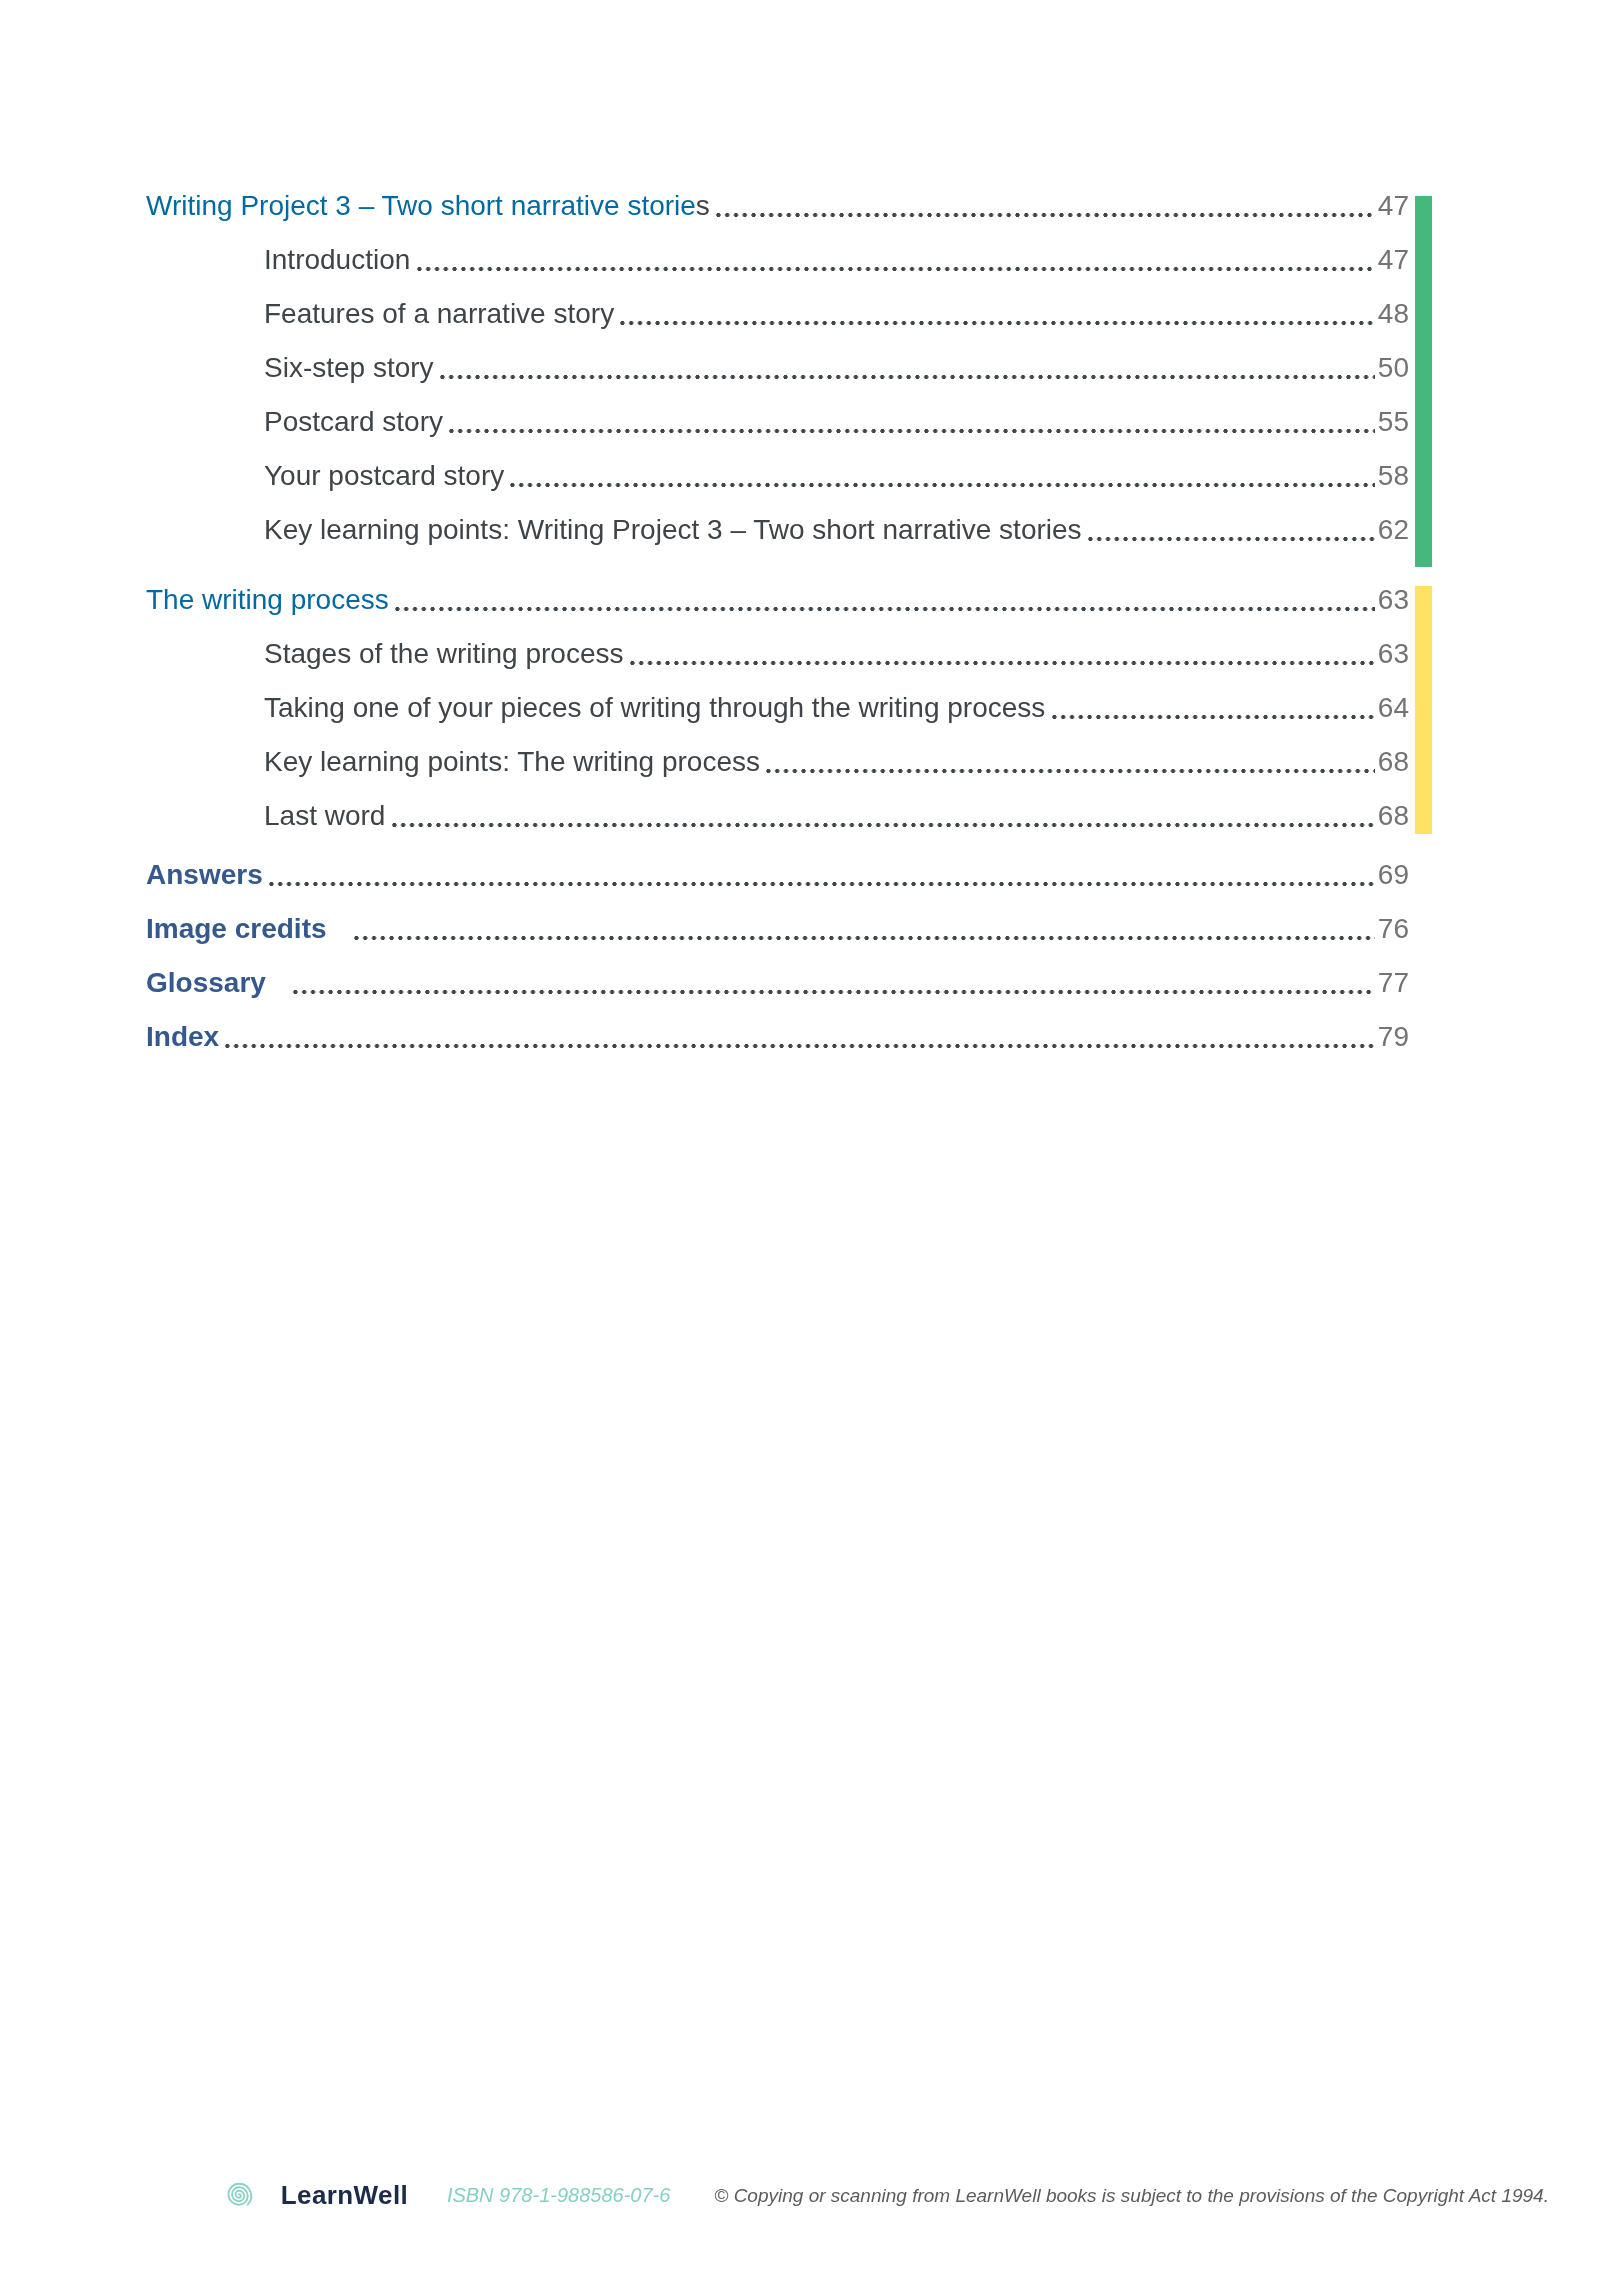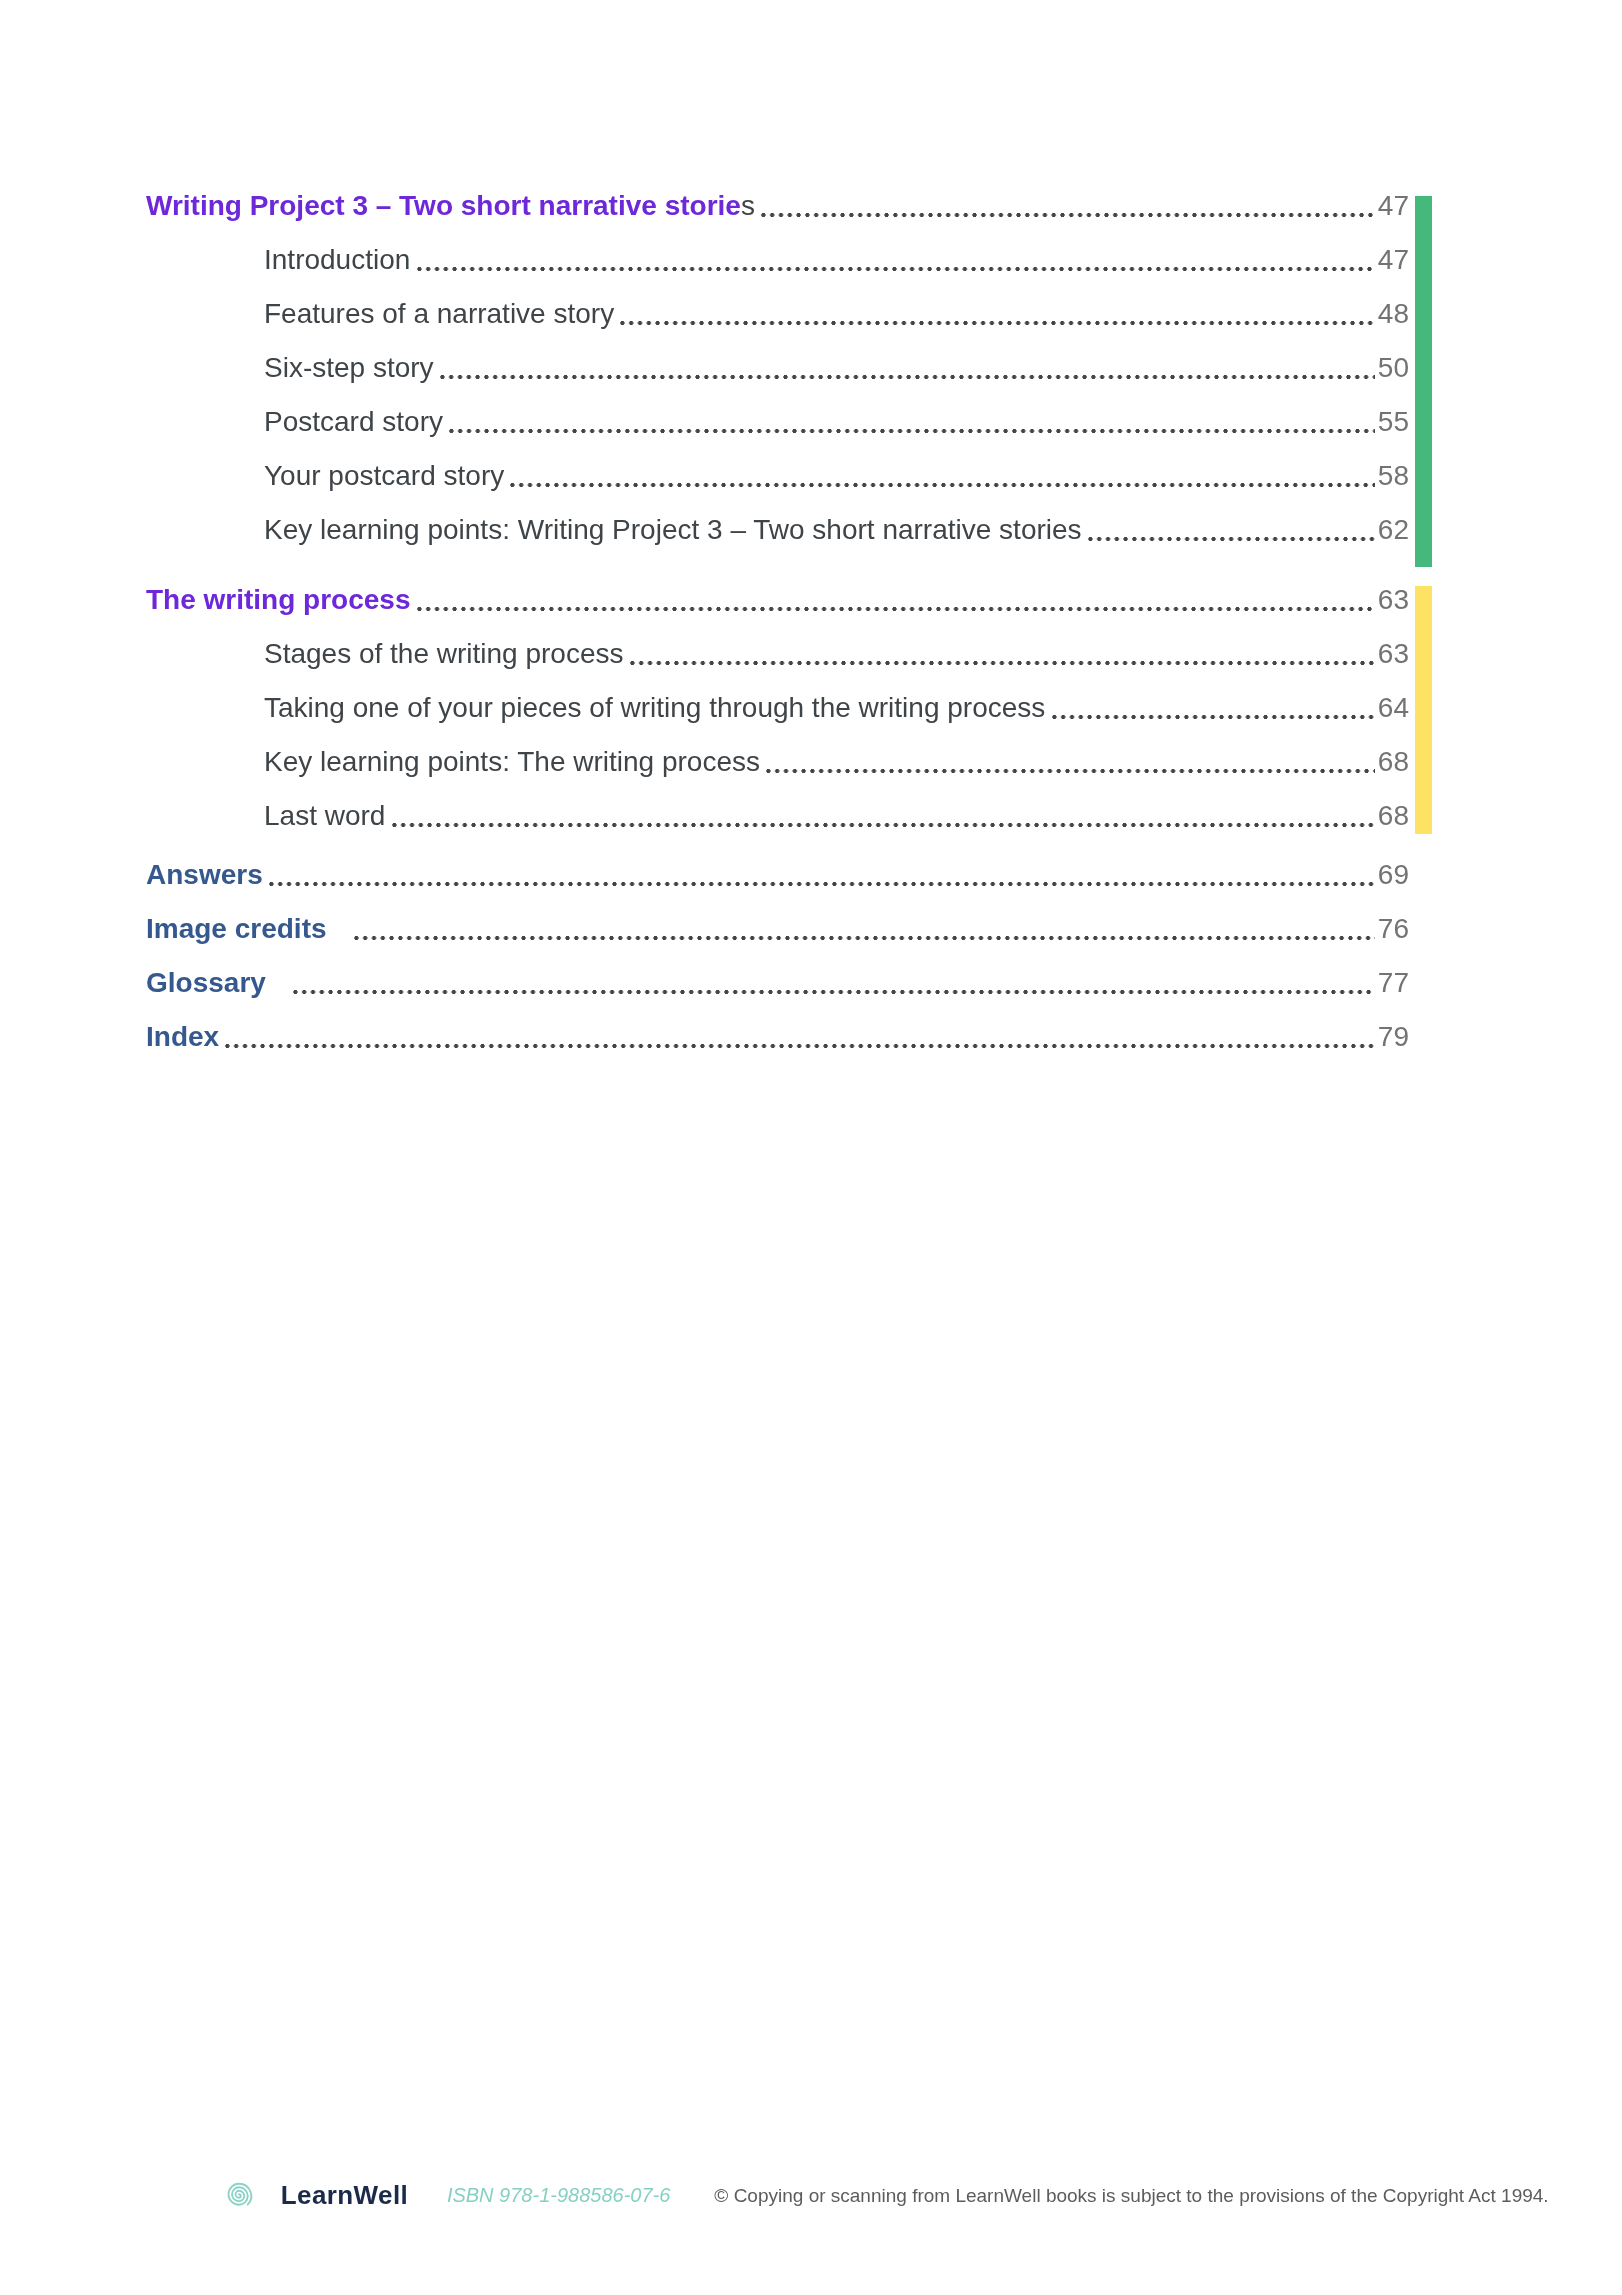--- a/index.html
+++ b/index.html
@@ -16,41 +16,41 @@
   .row{
     display:flex;align-items:baseline;
     box-sizing:border-box;height:54px;padding-top:10px;
     font-size:28px;line-height:33px;white-space:nowrap;
   }
   .section{position:relative;}
   .section + .section{margin-top:16px;}
   .bar{position:absolute;width:16.7px;right:-22.5px;}
   .section.sec-0 .bar{top:16.7px;bottom:-10px;}
   .section.sec-1 .bar{top:13.3px;bottom:9.2px;}
-  .heading-row .h-bold{font-weight:bold;color:#6d28d9;}
+  .heading-row .h-bold{font-weight:normal;color:#0369a1;}
   .heading-row .h-tail{color:#3F4448;}
   .item-row .label{padding-left:118px;}
   .end-entries{margin-top:5px;}
   .end-row .label{font-weight:bold;color:#35588E;}
   .pagenum{flex:none;color:#737373;}
   .leader{
     flex:1 1 auto;min-width:16.7px;
     align-self:flex-end;height:4.2px;
     margin:0 2.5px 16px 4.2px;
     background:radial-gradient(circle,#3F4448 1.9px,rgba(0,0,0,0) 2.3px) 0 50% / 8.8px 4.2px repeat-x;
   }
   .leader.sp{margin-left:25px;}
   .page-footer{
     position:absolute;left:225px;top:2177px;height:37px;
     display:flex;align-items:center;gap:17px;
   }
   .logo-icon{width:28px;height:28px;margin-right:10.8px;flex:none;}
   .brand{font-size:26px;font-weight:bold;color:#1C2B4A;letter-spacing:0.4px;}
   .isbn{font-size:20px;font-style:italic;color:#85D0C3;margin-left:21.7px;}
-  .copyright{font-size:19px;color:#5A5C5E;margin-left:27px;}
+  .copyright{font-size:19px;font-style:italic;color:#5A5C5E;margin-left:27px;}
 </style>
 </head>
 <body>
 
 <div class="page">
 
   <main class="toc">
     <div id="sections-host">
   <section class="section sec-0">
     <span class="bar" style="background-color: rgb(69, 185, 124);"></span>

